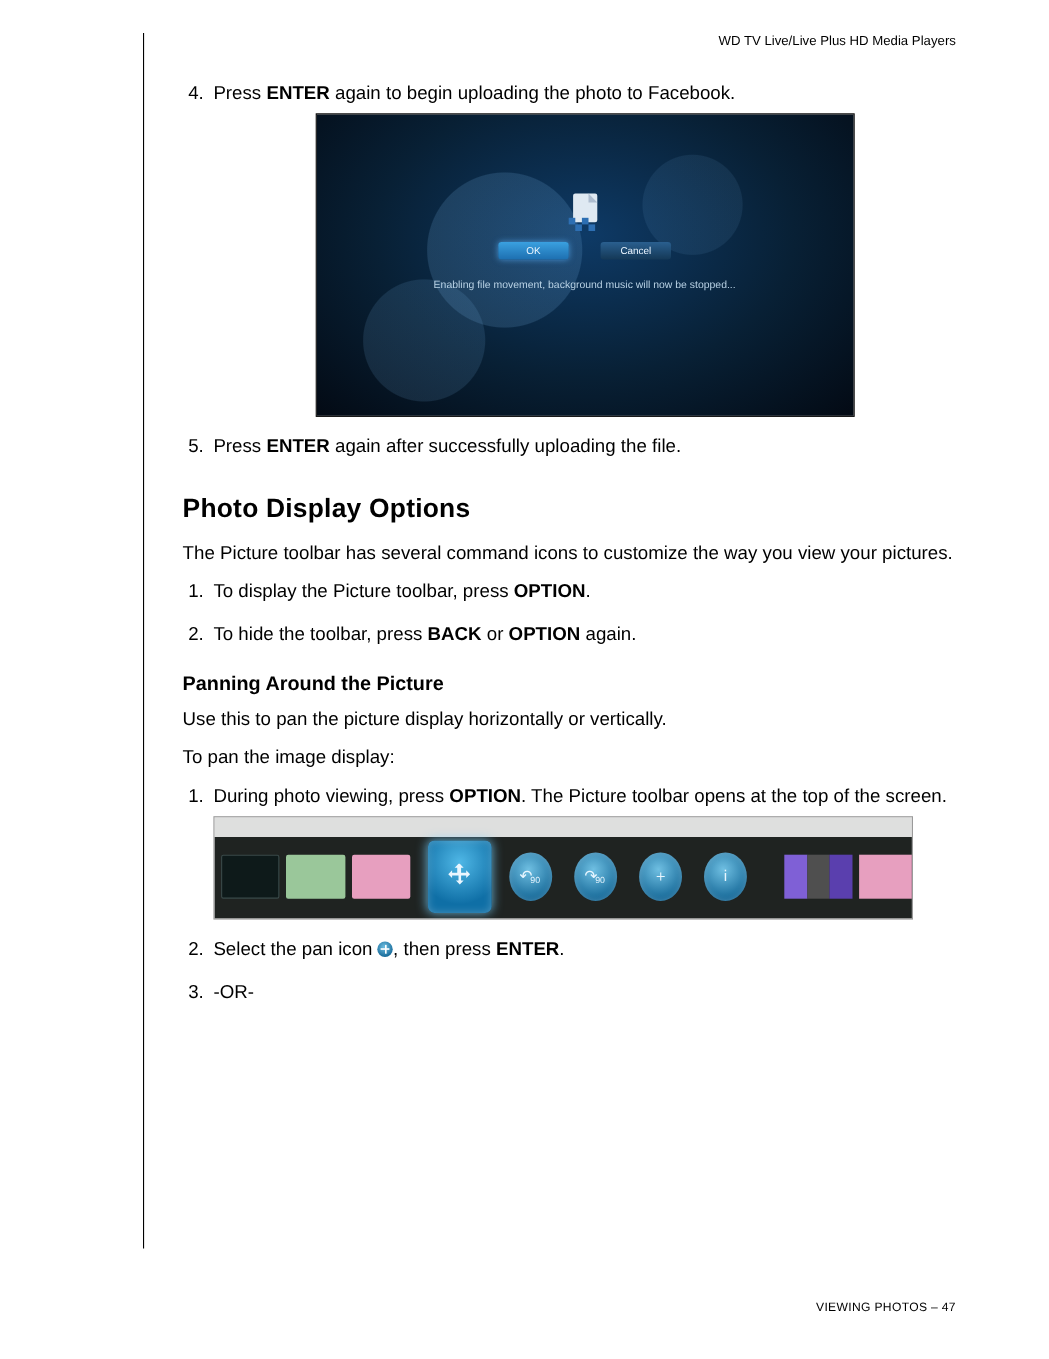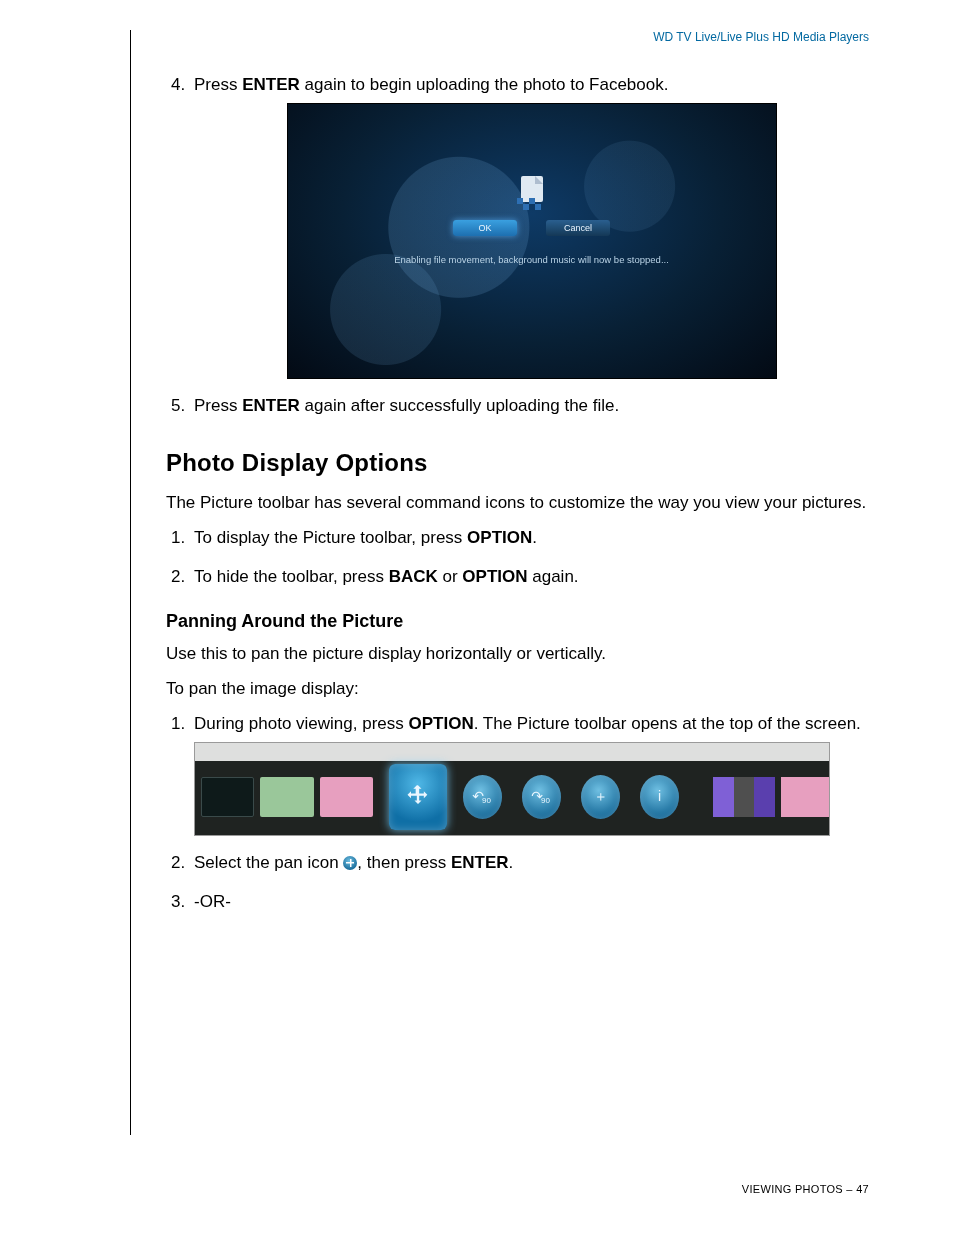--- a/index.html
+++ b/index.html
@@ -1,19 +1,19 @@
 <!DOCTYPE html>
 <html><head>
 <meta charset="utf-8">
 <style>
   * { box-sizing: border-box; margin: 0; padding: 0; }
   html, body { width: 954px; height: 1235px; background: #fff; font-family: Arial, Helvetica, sans-serif; color: #000; }
   .page { position: relative; width: 954px; height: 1235px; padding: 30px 85px 40px 130px; }
   .vrule { position: absolute; left: 130px; top: 30px; width: 1px; height: 1105px; background: #000; }
-  .hdr { text-align: right; font-size: 12px; color: #0369a1; line-height: 1.3; margin-bottom: 28px; }
+  .hdr { text-align: right; font-size: 12px; color: #000000; line-height: 1.3; margin-bottom: 28px; }
   .content { margin-left: 36px; font-size: 17px; color: #000; line-height: 1.35; }
   ol.lst { list-style: decimal; padding-left: 24px; }
   ol.lst > li { padding-left: 4px; margin-bottom: 16px; }
   .bold { font-weight: 700; }
   .h2 { font-size: 24px; font-weight: 700; margin: 30px 0 12px; letter-spacing: .2px; }
   .h3 { font-size: 18px; font-weight: 700; margin: 20px 0 10px; }
   .para { margin: 6px 0 12px; }
 
   
   .shot1-wrap { display: flex; justify-content: center; margin: 6px 0 10px; }

